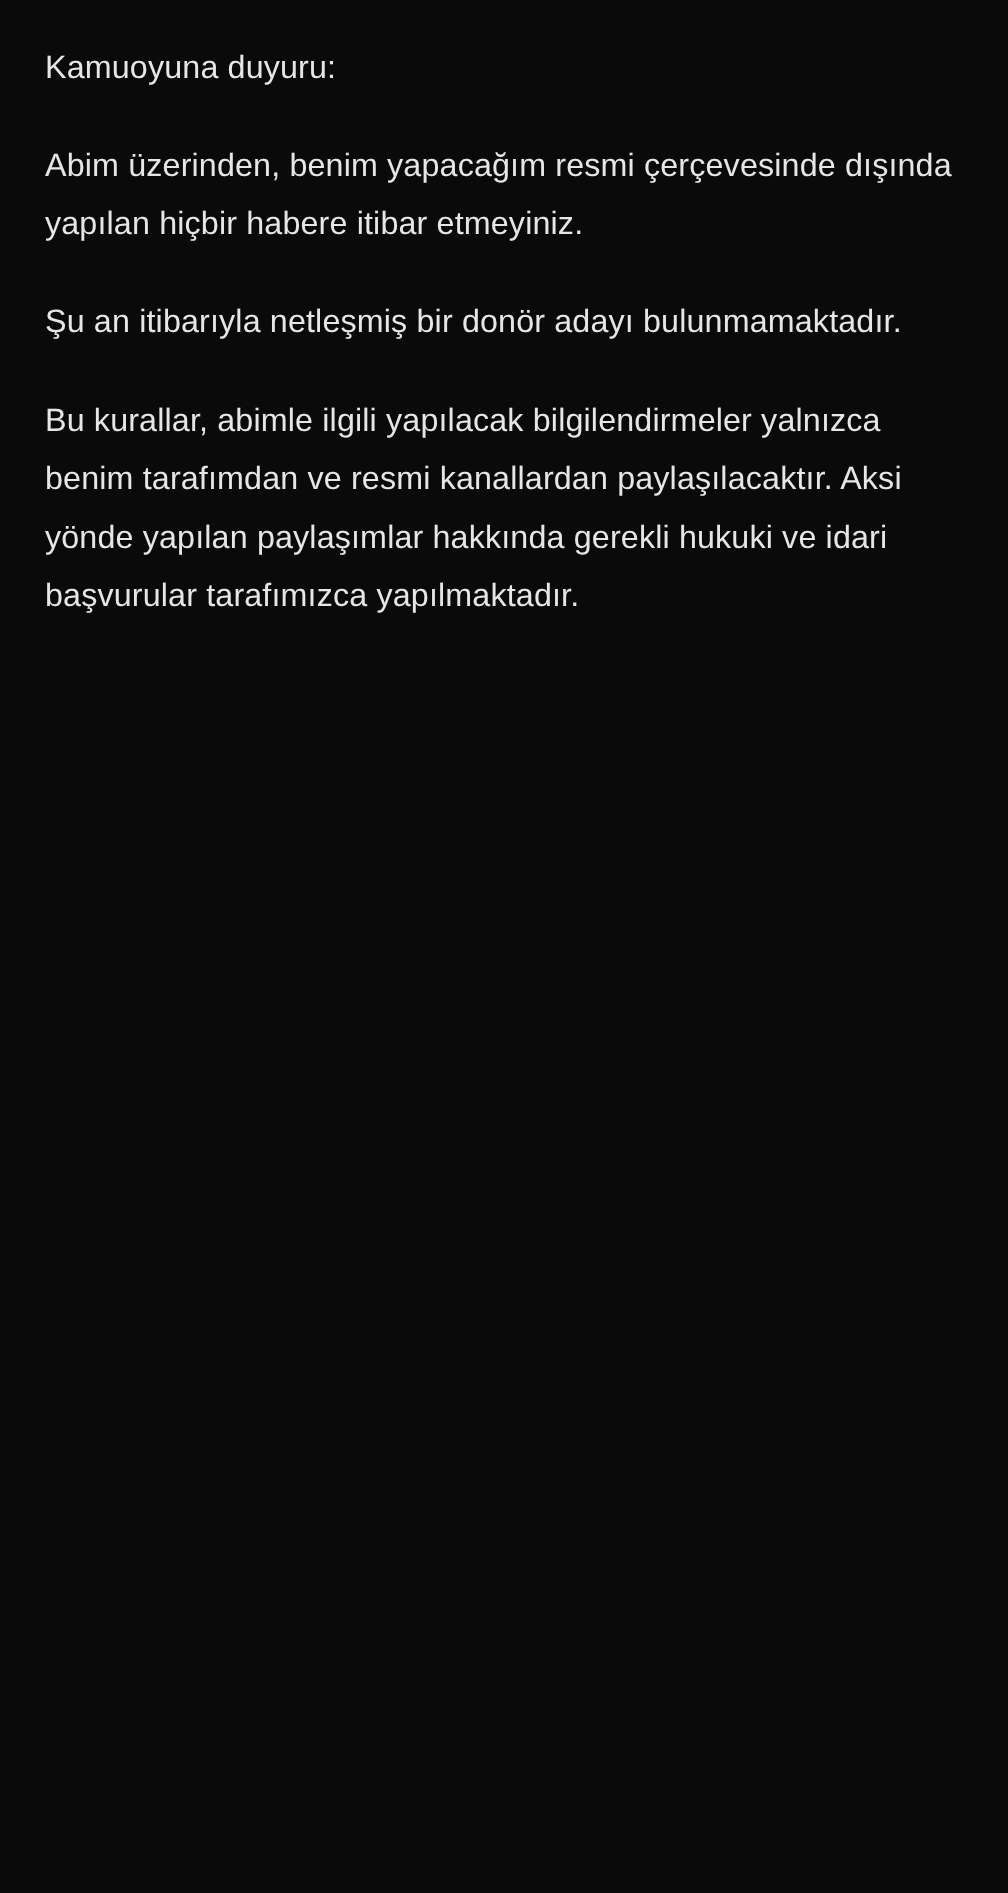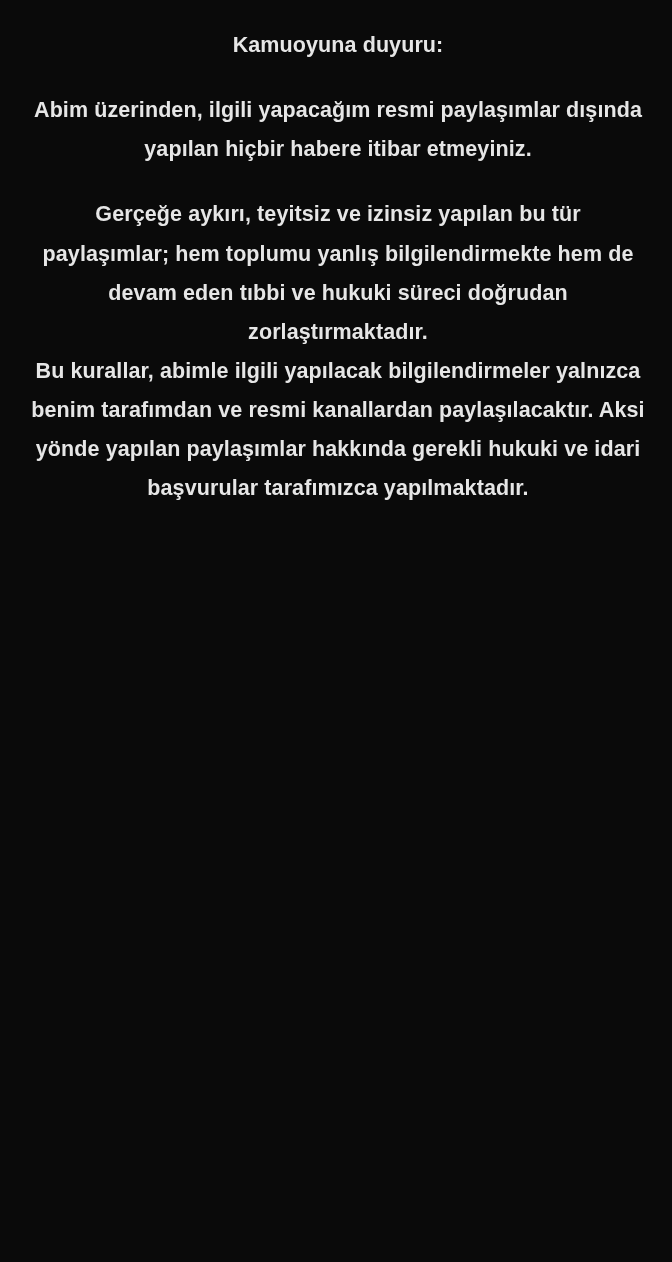--- a/index.html
+++ b/index.html
@@ -20,33 +20,32 @@
     width: 672px;
     height: 1262px;
     padding: 26px 26px 0 30px;
     background: #0a0a0a;
   }
   .para {
     margin: 0 0 26px 0;
     font-size: 21.5px;
     line-height: 1.82;
     letter-spacing: 0.1px;
-    font-weight: 700;
+    font-weight: 400;
     color: #e6e6e6;
     white-space: pre-line;
-    text-align: center;
   }
   .para.tight {
     margin-bottom: 0;
   }
   .para:last-child {
     margin-bottom: 0;
   }
 </style>
 </head>
 <body>
 
 <div id="statement">
   <p class="para">Kamuoyuna duyuru:</p>
-  <p class="para">Abim üzerinden, ilgili yapacağım resmi paylaşımlar dışında yapılan hiçbir habere itibar etmeyiniz.</p>
-  <p class="para tight">Gerçeğe aykırı, teyitsiz ve izinsiz yapılan bu tür paylaşımlar; hem toplumu yanlış bilgilendirmekte hem de devam eden tıbbi ve hukuki süreci doğrudan zorlaştırmaktadır.</p>
+  <p class="para">Abim üzerinden, benim yapacağım resmi çerçevesinde dışında yapılan hiçbir habere itibar etmeyiniz.</p>
+  <p class="para">Şu an itibarıyla netleşmiş bir donör adayı bulunmamaktadır.</p>
   <p class="para">Bu kurallar, abimle ilgili yapılacak bilgilendirmeler yalnızca benim tarafımdan ve resmi kanallardan paylaşılacaktır. Aksi yönde yapılan paylaşımlar hakkında gerekli hukuki ve idari başvurular tarafımızca yapılmaktadır.</p>
 </div>
 
 </body></html>

